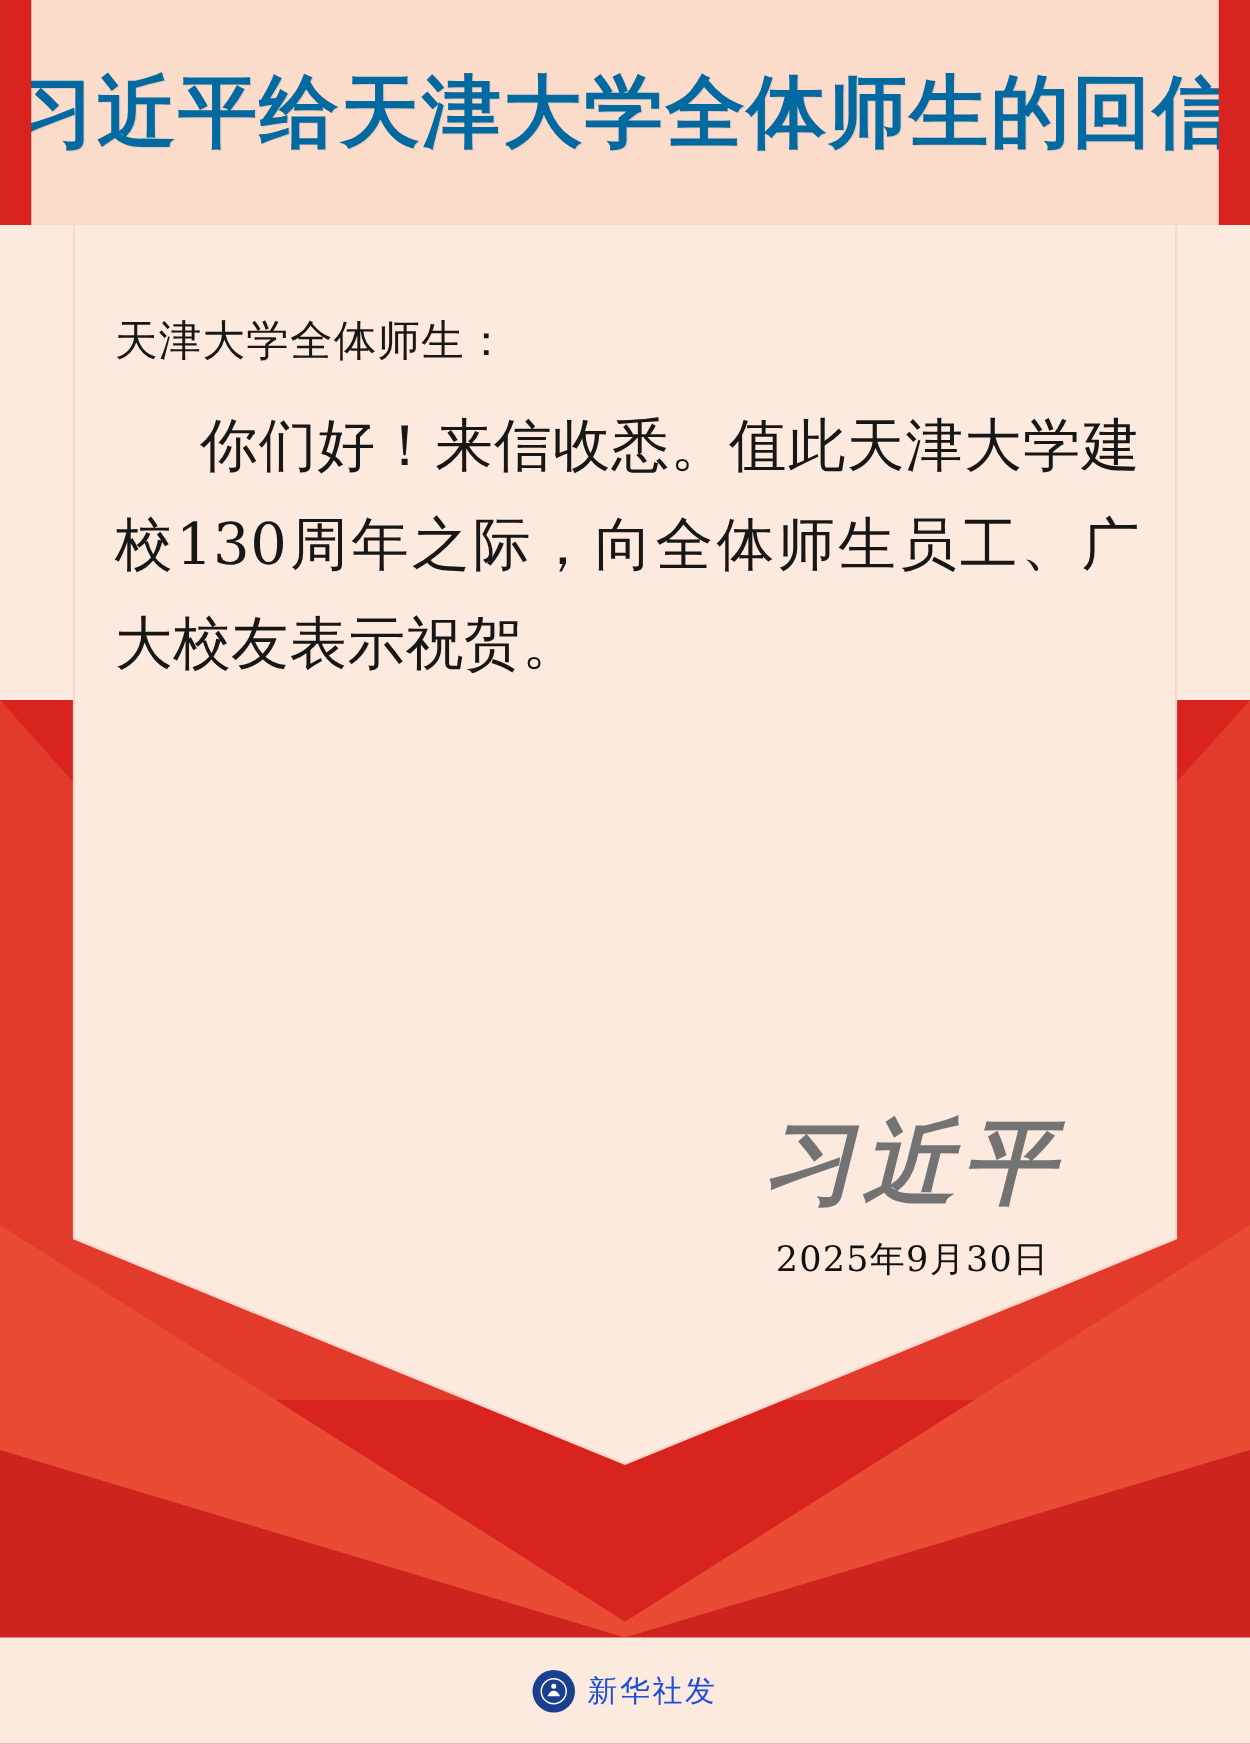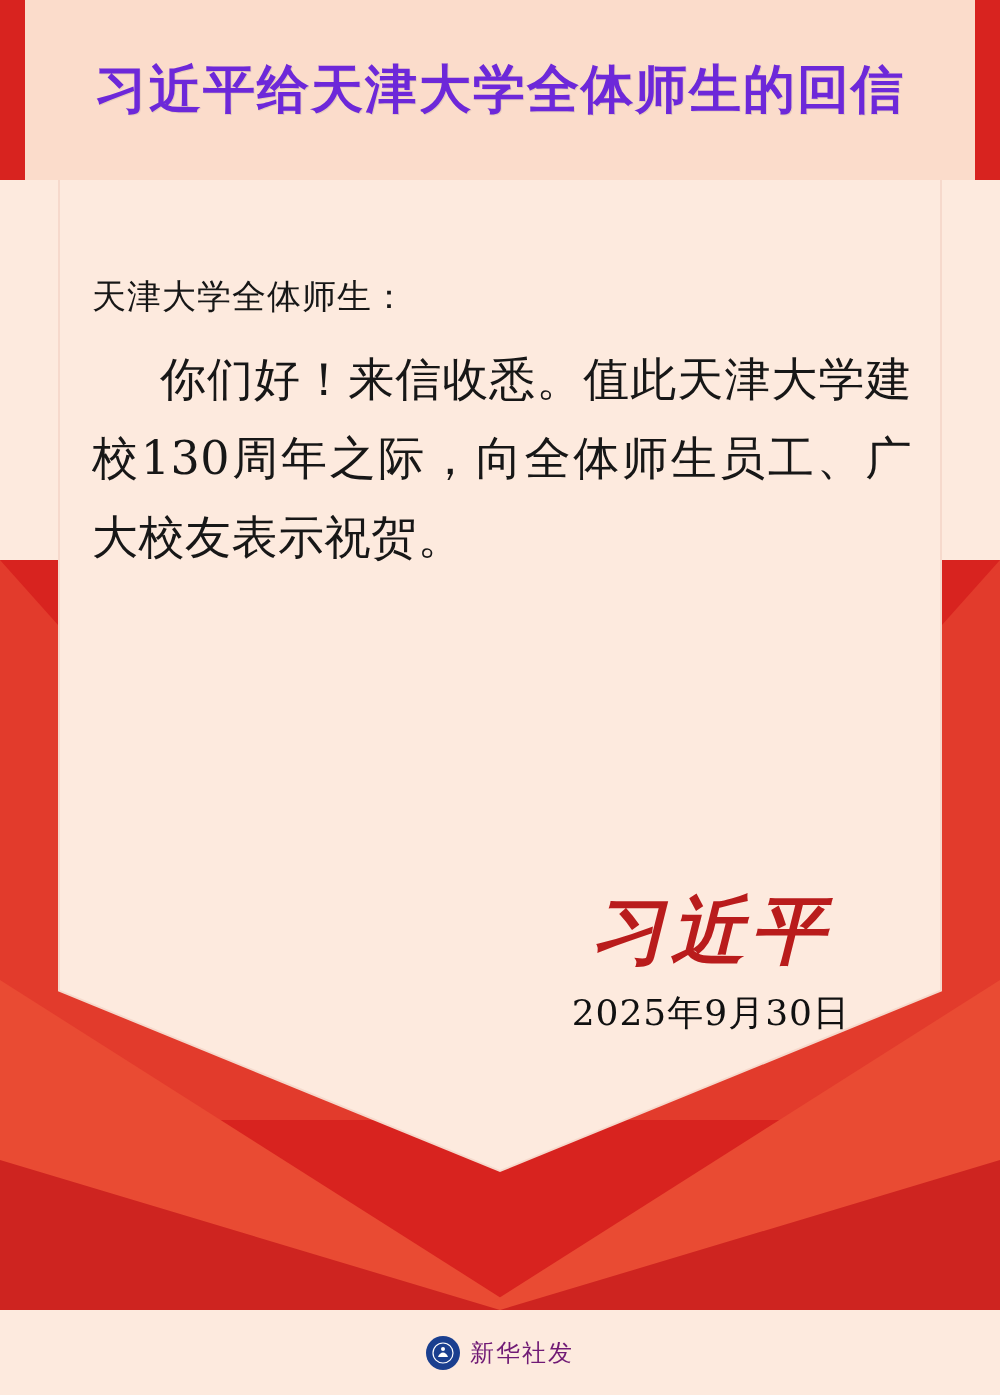--- a/index.html
+++ b/index.html
@@ -139,21 +139,21 @@
     border-radius: 50%;
     background: #1a3f8f;
     display: flex;
     align-items: center;
     justify-content: center;
   }
   .footer-logo svg { display:block; }
   .footer-text {
     font-family: "DejaVu Serif", serif;
     font-size: 24px;
-    color: #701a75;
+    color: #1d4ed8;
     letter-spacing: 2px;
   }
 
   
   .header-band {
     position: absolute;
     left: 0;
     top: 0;
     width: 1000px;
     height: 180px;
@@ -170,43 +170,42 @@
     height: 180px;
     background: #d8231f;
     z-index: 9;
   }
   .header-side.left { left: 0; }
   .header-side.right { right: 0; }
 
   .poster-title {
     font-family: "DejaVu Serif", serif;
     font-weight: bold;
-    font-size: 52px;
-    color: #6d28d9;
+    font-size: 63px;
+    color: #0369a1;
     letter-spacing: 2px;
     white-space: nowrap;
     text-shadow: 1px 1px 0 rgba(0,0,0,0.08);
   }
 
   
   .letter-content {
     position: absolute;
     left: 92px;
     top: 248px;
     width: 820px;
     z-index: 12;
     font-family: "DejaVu Serif", serif;
     color: #171717;
   }
   .salutation {
     font-size: 34px;
     line-height: 1.5;
     margin-bottom: 18px;
     letter-spacing: 1px;
-    margin-top: 23px;
   }
   .para {
     font-size: 46px;
     line-height: 1.72;
     text-indent: 68px;
     letter-spacing: 0.5px;
     text-align: justify;
     margin: 0 0 4px 0;
   }
 
@@ -214,28 +213,28 @@
     position: absolute;
     right: 150px;
     top: 890px;
     z-index: 12;
     text-align: center;
   }
   .signature-name {
     font-family: "DejaVu Serif", serif;
     font-weight: bold;
     font-size: 74px;
-    color: #b91c1c;
+    color: #737373;
     letter-spacing: 6px;
     line-height: 1.1;
     font-style: italic;
   }
   .signature-date {
     font-family: "DejaVu Serif", serif;
-    font-size: 36px;
+    font-size: 28px;
     color: #111;
     margin-top: 18px;
     letter-spacing: 1px;
   }
 </style>
 </head>
 <body>
 
 <div class="poster">
 

